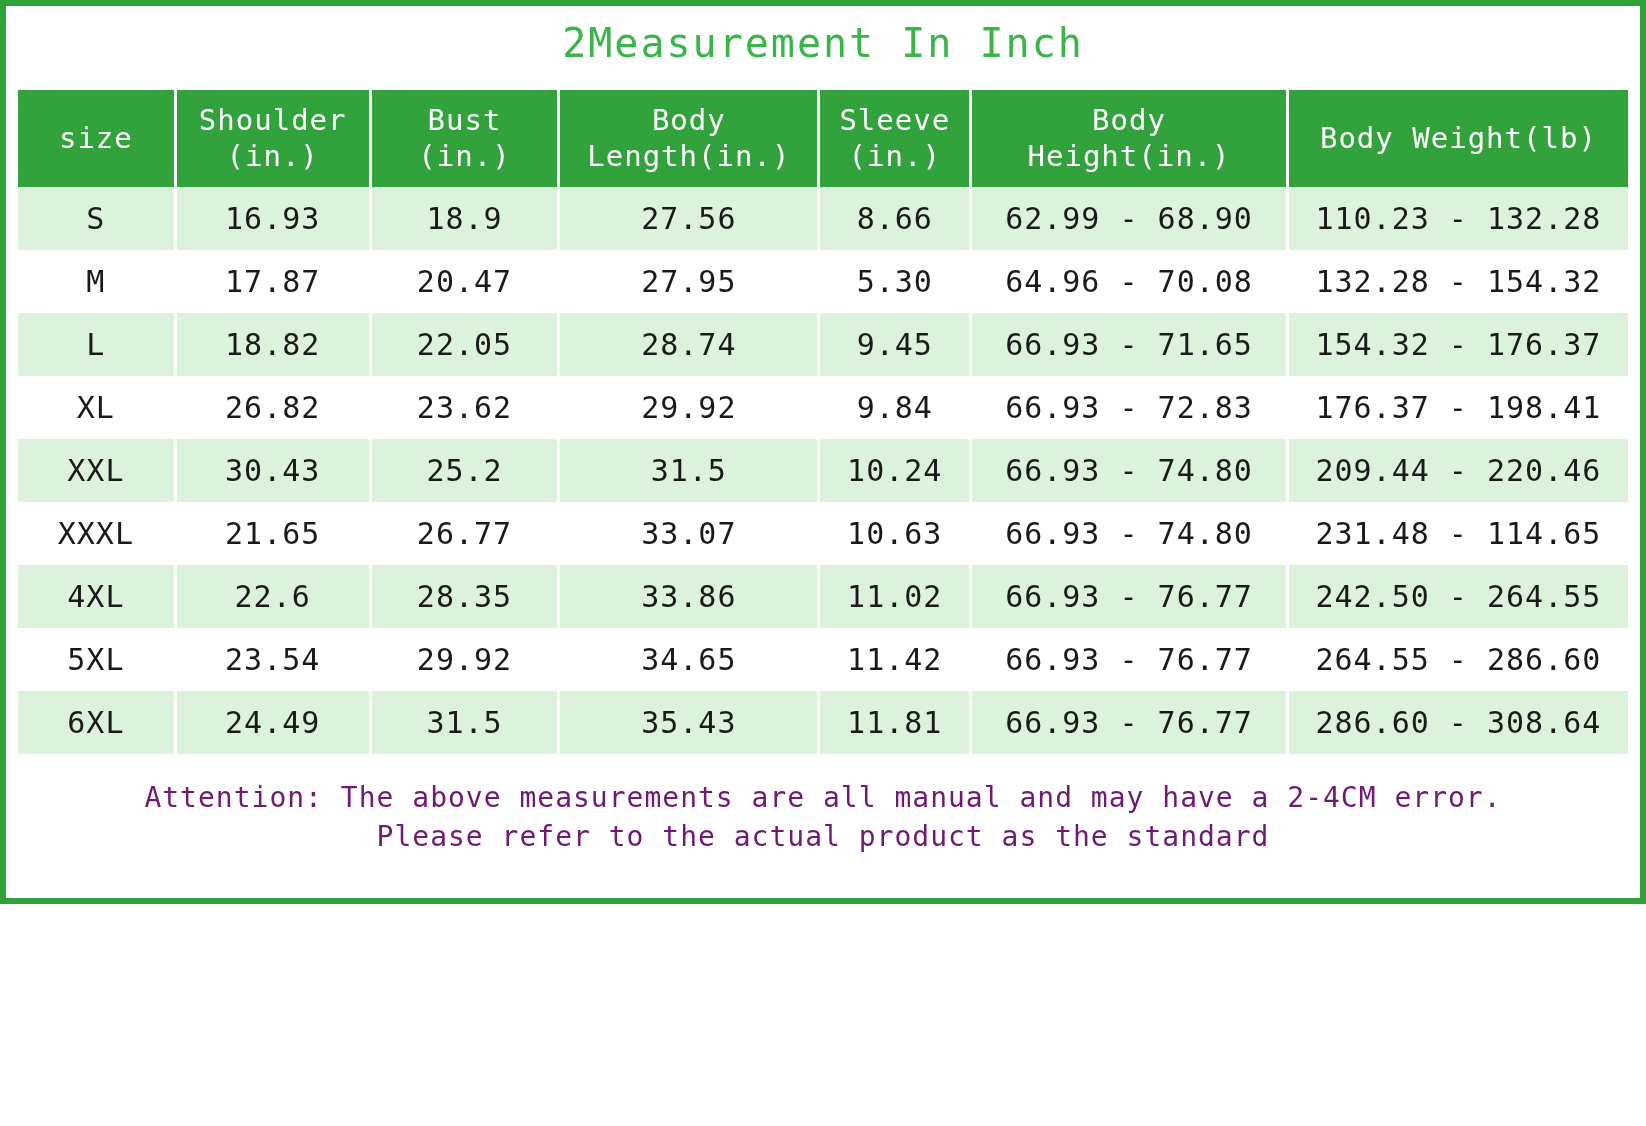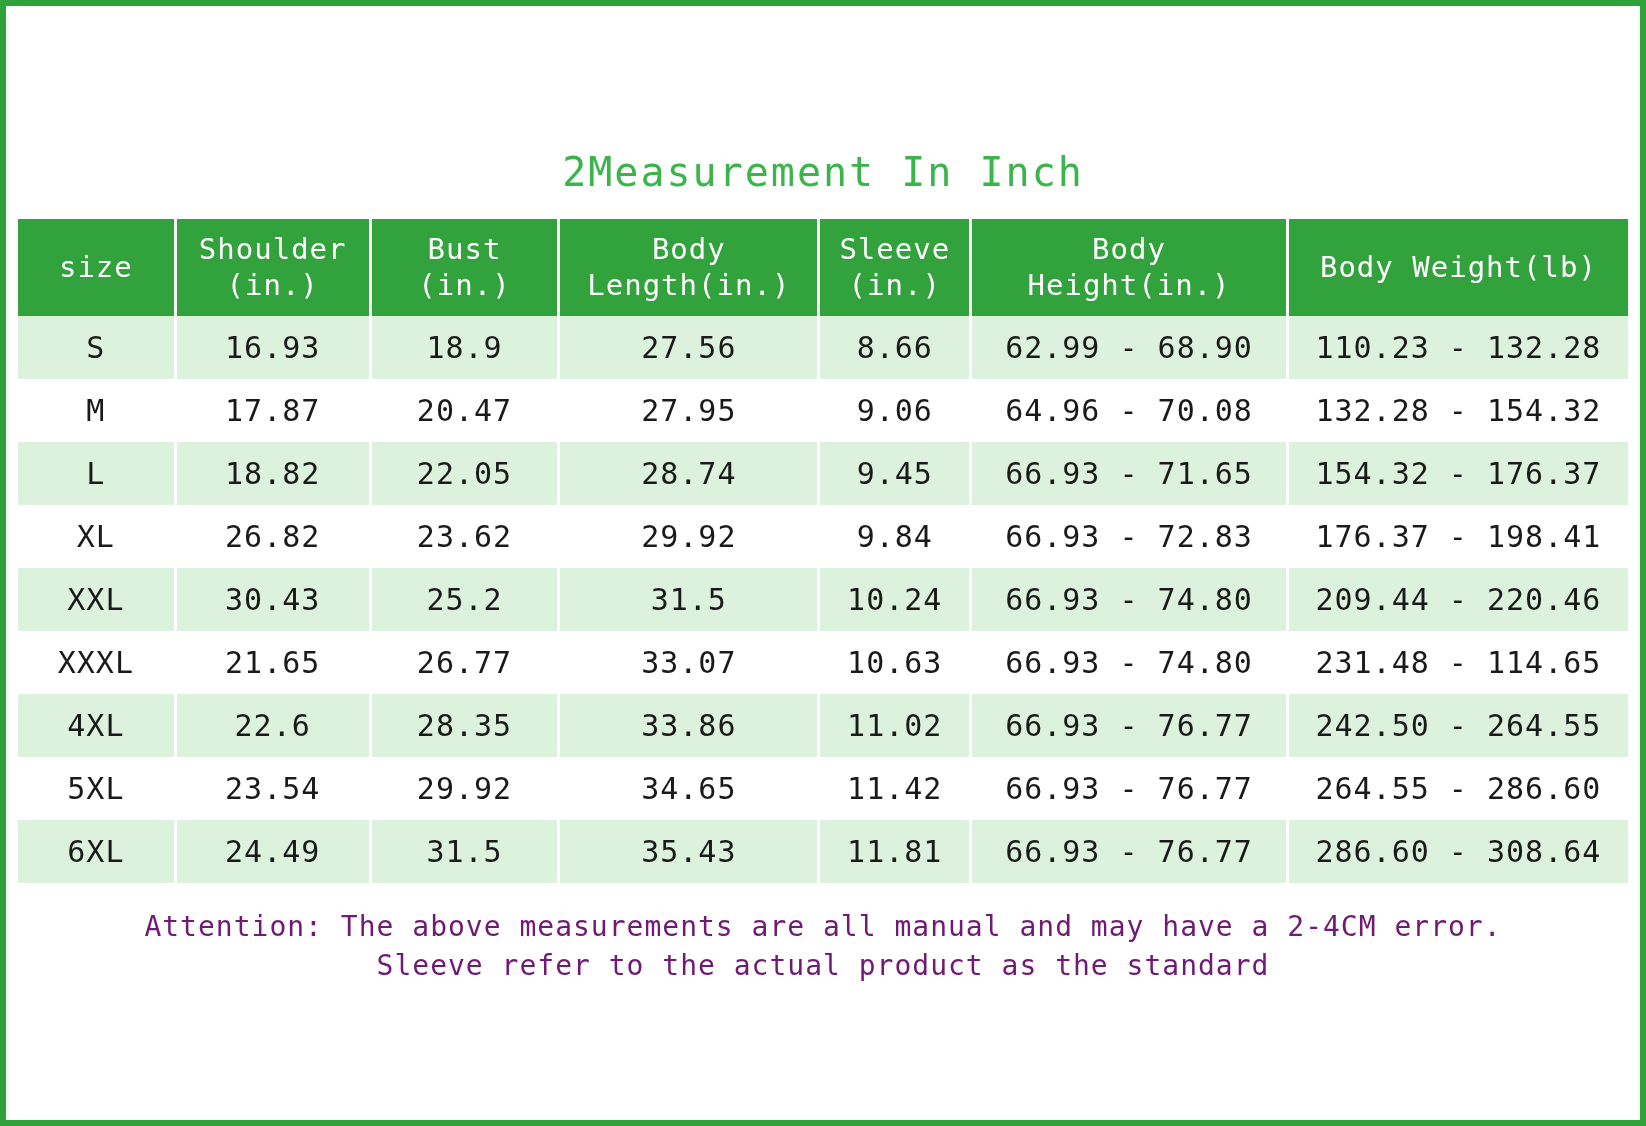--- a/index.html
+++ b/index.html
@@ -9,27 +9,26 @@
   }
   body {
     width: 1646px;
     height: 1126px;
     font-family: "DejaVu Sans Mono", monospace;
     overflow: hidden;
   }
   .sheet {
     box-sizing: border-box;
     width: 1646px;
-    height: 1126px;
+    height: 904px;
     border: 6px solid #2fa33a;
     background: #ffffff;
     padding: 0;
     display: flex;
     flex-direction: column;
-    justify-content: center;
   }
   .title {
     text-align: center;
     color: #3ab54a;
     font-size: 40px;
     letter-spacing: 2px;
     padding: 14px 0 12px 0;
     font-family: "DejaVu Sans Mono", monospace;
   }
   table.size-table {
@@ -142,21 +141,21 @@
         <td>27.56</td>
         <td>8.66</td>
         <td>62.99 - 68.90</td>
         <td>110.23 - 132.28</td>
       </tr>
       <tr class="plain">
         <td>M</td>
         <td>17.87</td>
         <td>20.47</td>
         <td>27.95</td>
-        <td>9.06</td>
+        <td>5.30</td>
         <td>64.96 - 70.08</td>
         <td>132.28 - 154.32</td>
       </tr>
       <tr class="alt">
         <td>L</td>
         <td>18.82</td>
         <td>22.05</td>
         <td>28.74</td>
         <td>9.45</td>
         <td>66.93 - 71.65</td>
@@ -214,16 +213,16 @@
         <td>35.43</td>
         <td>11.81</td>
         <td>66.93 - 76.77</td>
         <td>286.60 - 308.64</td>
       </tr>
     </tbody>
   </table>
 
   <div class="note">
     <div>Attention: The above measurements are all manual and may have a 2-4CM error.</div>
-    <div>Sleeve refer to the actual product as the standard</div>
+    <div>Please refer to the actual product as the standard</div>
   </div>
 
 </div>
 
 </body></html>

